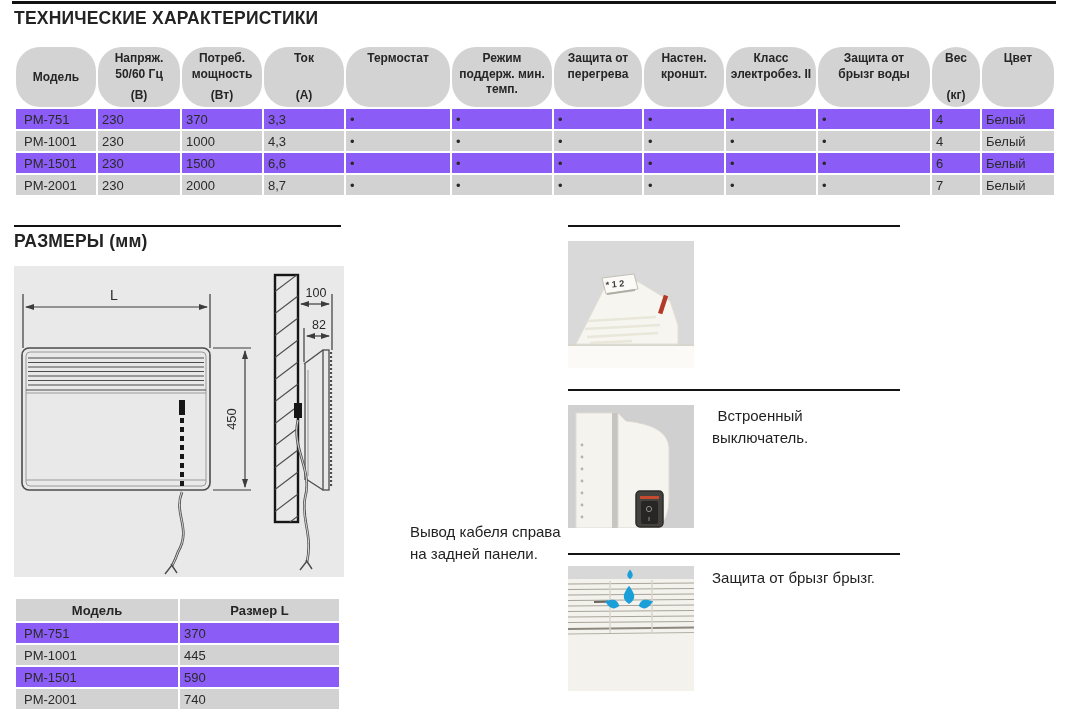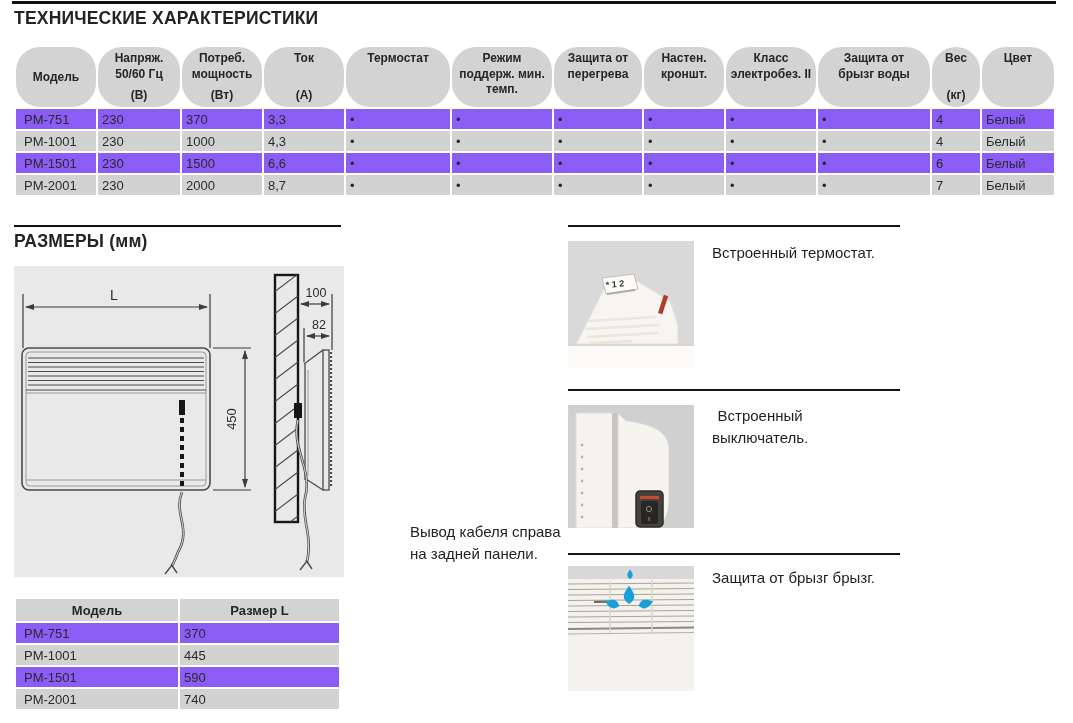--- a/index.html
+++ b/index.html
@@ -306,21 +306,20 @@
         <line x1="20" y1="80" x2="88" y2="76"></line>
         <line x1="17" y1="88" x2="92" y2="84"></line>
         <line x1="19" y1="96" x2="90" y2="92"></line>
         <line x1="22" y1="102" x2="64" y2="100"></line>
       </g>
       <polygon points="34,37 66,33 70,48 38,53" fill="#fbfaf6" stroke="#c2bfb5" stroke-width="1"></polygon>
       <line x1="39" y1="53" x2="67" y2="49" stroke="#b0ada3" stroke-width="2"></line>
       <text x="38" y="47" font-size="9" font-weight="bold" fill="#3a3a3a" transform="rotate(-5 38 47)">*  1  2</text>
       <rect x="93" y="54" width="4.5" height="19" fill="#b23a27" transform="rotate(18 95 63)"></rect>
     </svg>
-    <div class="f-cap" style="top:17px;">Встроенный термостат.</div>
   </div>
 
   <div class="feature" style="top:389px;height:141px;">
     <div class="f-rule"></div>
     <svg class="f-img" style="top:16px;" width="126" height="123" viewBox="0 0 126 123">
       <rect width="126" height="123" fill="#d0d0d0"></rect>
       <rect x="8" y="8" width="38" height="115" fill="#f5f3ee" stroke="#e0ddd6" stroke-width="1"></rect>
       <rect x="44" y="8" width="6" height="115" fill="#c7c5bf"></rect>
       <g fill="#b6b3aa">
         <circle cx="14" cy="40" r="1.4"></circle>

